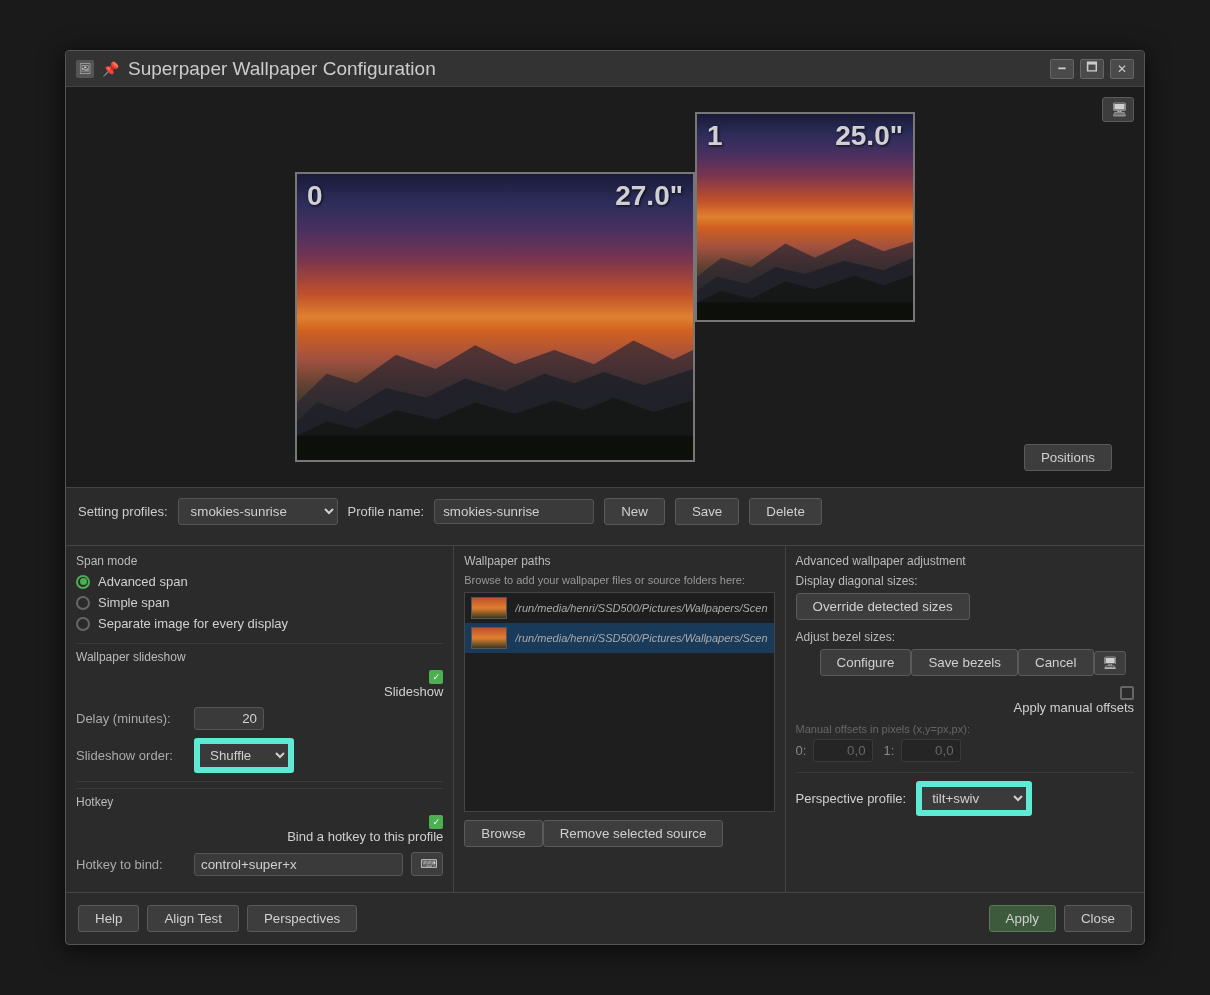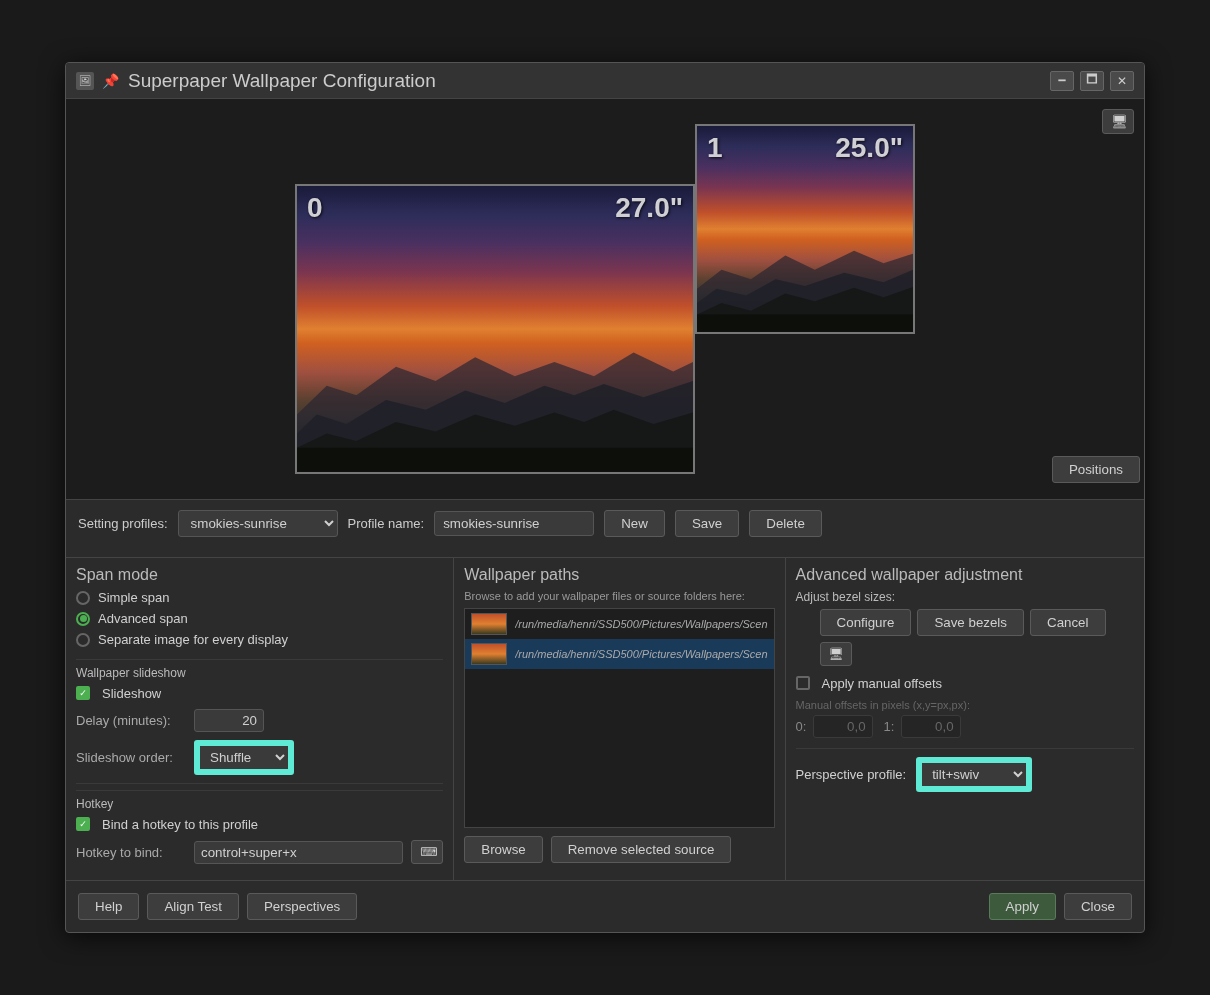--- a/index.html
+++ b/index.html
@@ -140,21 +140,21 @@
         #2a2a20 88%,
         #1a1a10 95%,
         #111108 100%
       );
       position: relative;
     }
 
     .positions-btn {
       position: absolute;
       bottom: 16px;
-      right: 4px;
+      right: 32px;
     }
     .positions-icon-btn {
       position: absolute;
       top: 10px;
       right: 10px;
     }
 
     
     .controls-area {
       padding: 10px 12px;
@@ -214,21 +214,21 @@
     }
 
     
     .col-left {
       width: 390px;
       padding: 8px 10px;
       border-right: 1px solid #444;
     }
     .section-title {
       color: #bbb;
-      font-size: 16px;
+      font-size: 12px;
       margin-bottom: 6px;
     }
     .radio-group {
       display: flex;
       flex-direction: column;
       gap: 6px;
       margin-bottom: 12px;
     }
     .radio-item {
       display: flex;
@@ -258,23 +258,24 @@
     }
     .subsection-title {
       color: #bbb;
       font-size: 12px;
       margin-bottom: 6px;
       border-top: 1px solid #3a3a3a;
       padding-top: 6px;
     }
     .checkbox-item {
       display: flex;
-      align-items: flex-start;
-      gap: 12px;
+      align-items: flex-end;
+      gap: 0;
       margin-bottom: 8px;
+      flex-direction: column;
     }
     .checkbox-box {
       width: 14px;
       height: 14px;
       border: 2px solid #666;
       border-radius: 2px;
       display: flex;
       align-items: center;
       justify-content: center;
       flex-shrink: 0;
@@ -359,32 +360,31 @@
     }
     .wallpaper-path {
       font-size: 11px;
       color: #aaa;
       overflow: hidden;
       text-overflow: ellipsis;
       white-space: nowrap;
     }
     .browse-row {
       display: flex;
-      gap: 8px;
+      gap: 0;
     }
 
     
     .col-right {
       width: 360px;
       padding: 8px 10px;
     }
     .display-section { margin-bottom: 10px; }
     .bezel-row {
       display: flex;
-      gap: 6px;
       align-items: center;
       flex-wrap: wrap;
       padding-left: 24px;
     }
     .offset-pair {
       display: flex;
       align-items: center;
       gap: 3px;
       margin-top: 4px;
     }
@@ -497,26 +497,26 @@
       <button class="btn">Delete</button>
     </div>
   </div>
 
   <div class="three-col">
 
     <div class="col-left">
       <div class="section-title">Span mode</div>
       <div class="radio-group">
         <label class="radio-item">
+          <div class="radio-circle selected"></div>
+          <span>Advanced span</span>
+        </label>
+        <label class="radio-item">
           <div class="radio-circle"></div>
           <span>Simple span</span>
-        </label>
-        <label class="radio-item">
-          <div class="radio-circle selected"></div>
-          <span>Advanced span</span>
         </label>
         <label class="radio-item">
           <div class="radio-circle"></div>
           <span>Separate image for every display</span>
         </label>
       </div>
 
       <div class="subsection-title">Wallpaper slideshow</div>
       <div class="checkbox-item">
         <div class="checkbox-box checked"></div>
@@ -564,20 +564,24 @@
       </div>
       <div class="browse-row">
         <button class="btn">Browse</button>
         <button class="btn">Remove selected source</button>
       </div>
     </div>
 
     <div class="col-right">
       <div class="section-title">Advanced wallpaper adjustment</div>
 
+      <div class="display-section">
+        <div style="color:#bbb;font-size:12px;margin-bottom:5px;">Display diagonal sizes:</div>
+        <button class="btn">Override detected sizes</button>
+      </div>
 
       <div class="display-section">
         <div style="color:#bbb;font-size:12px;margin-bottom:5px;">Adjust bezel sizes:</div>
         <div class="bezel-row">
           <button class="btn">Configure</button>
           <button class="btn">Save bezels</button>
           <button class="btn">Cancel</button>
           <button class="btn btn-icon btn-small">🖥</button>
         </div>
       </div>

